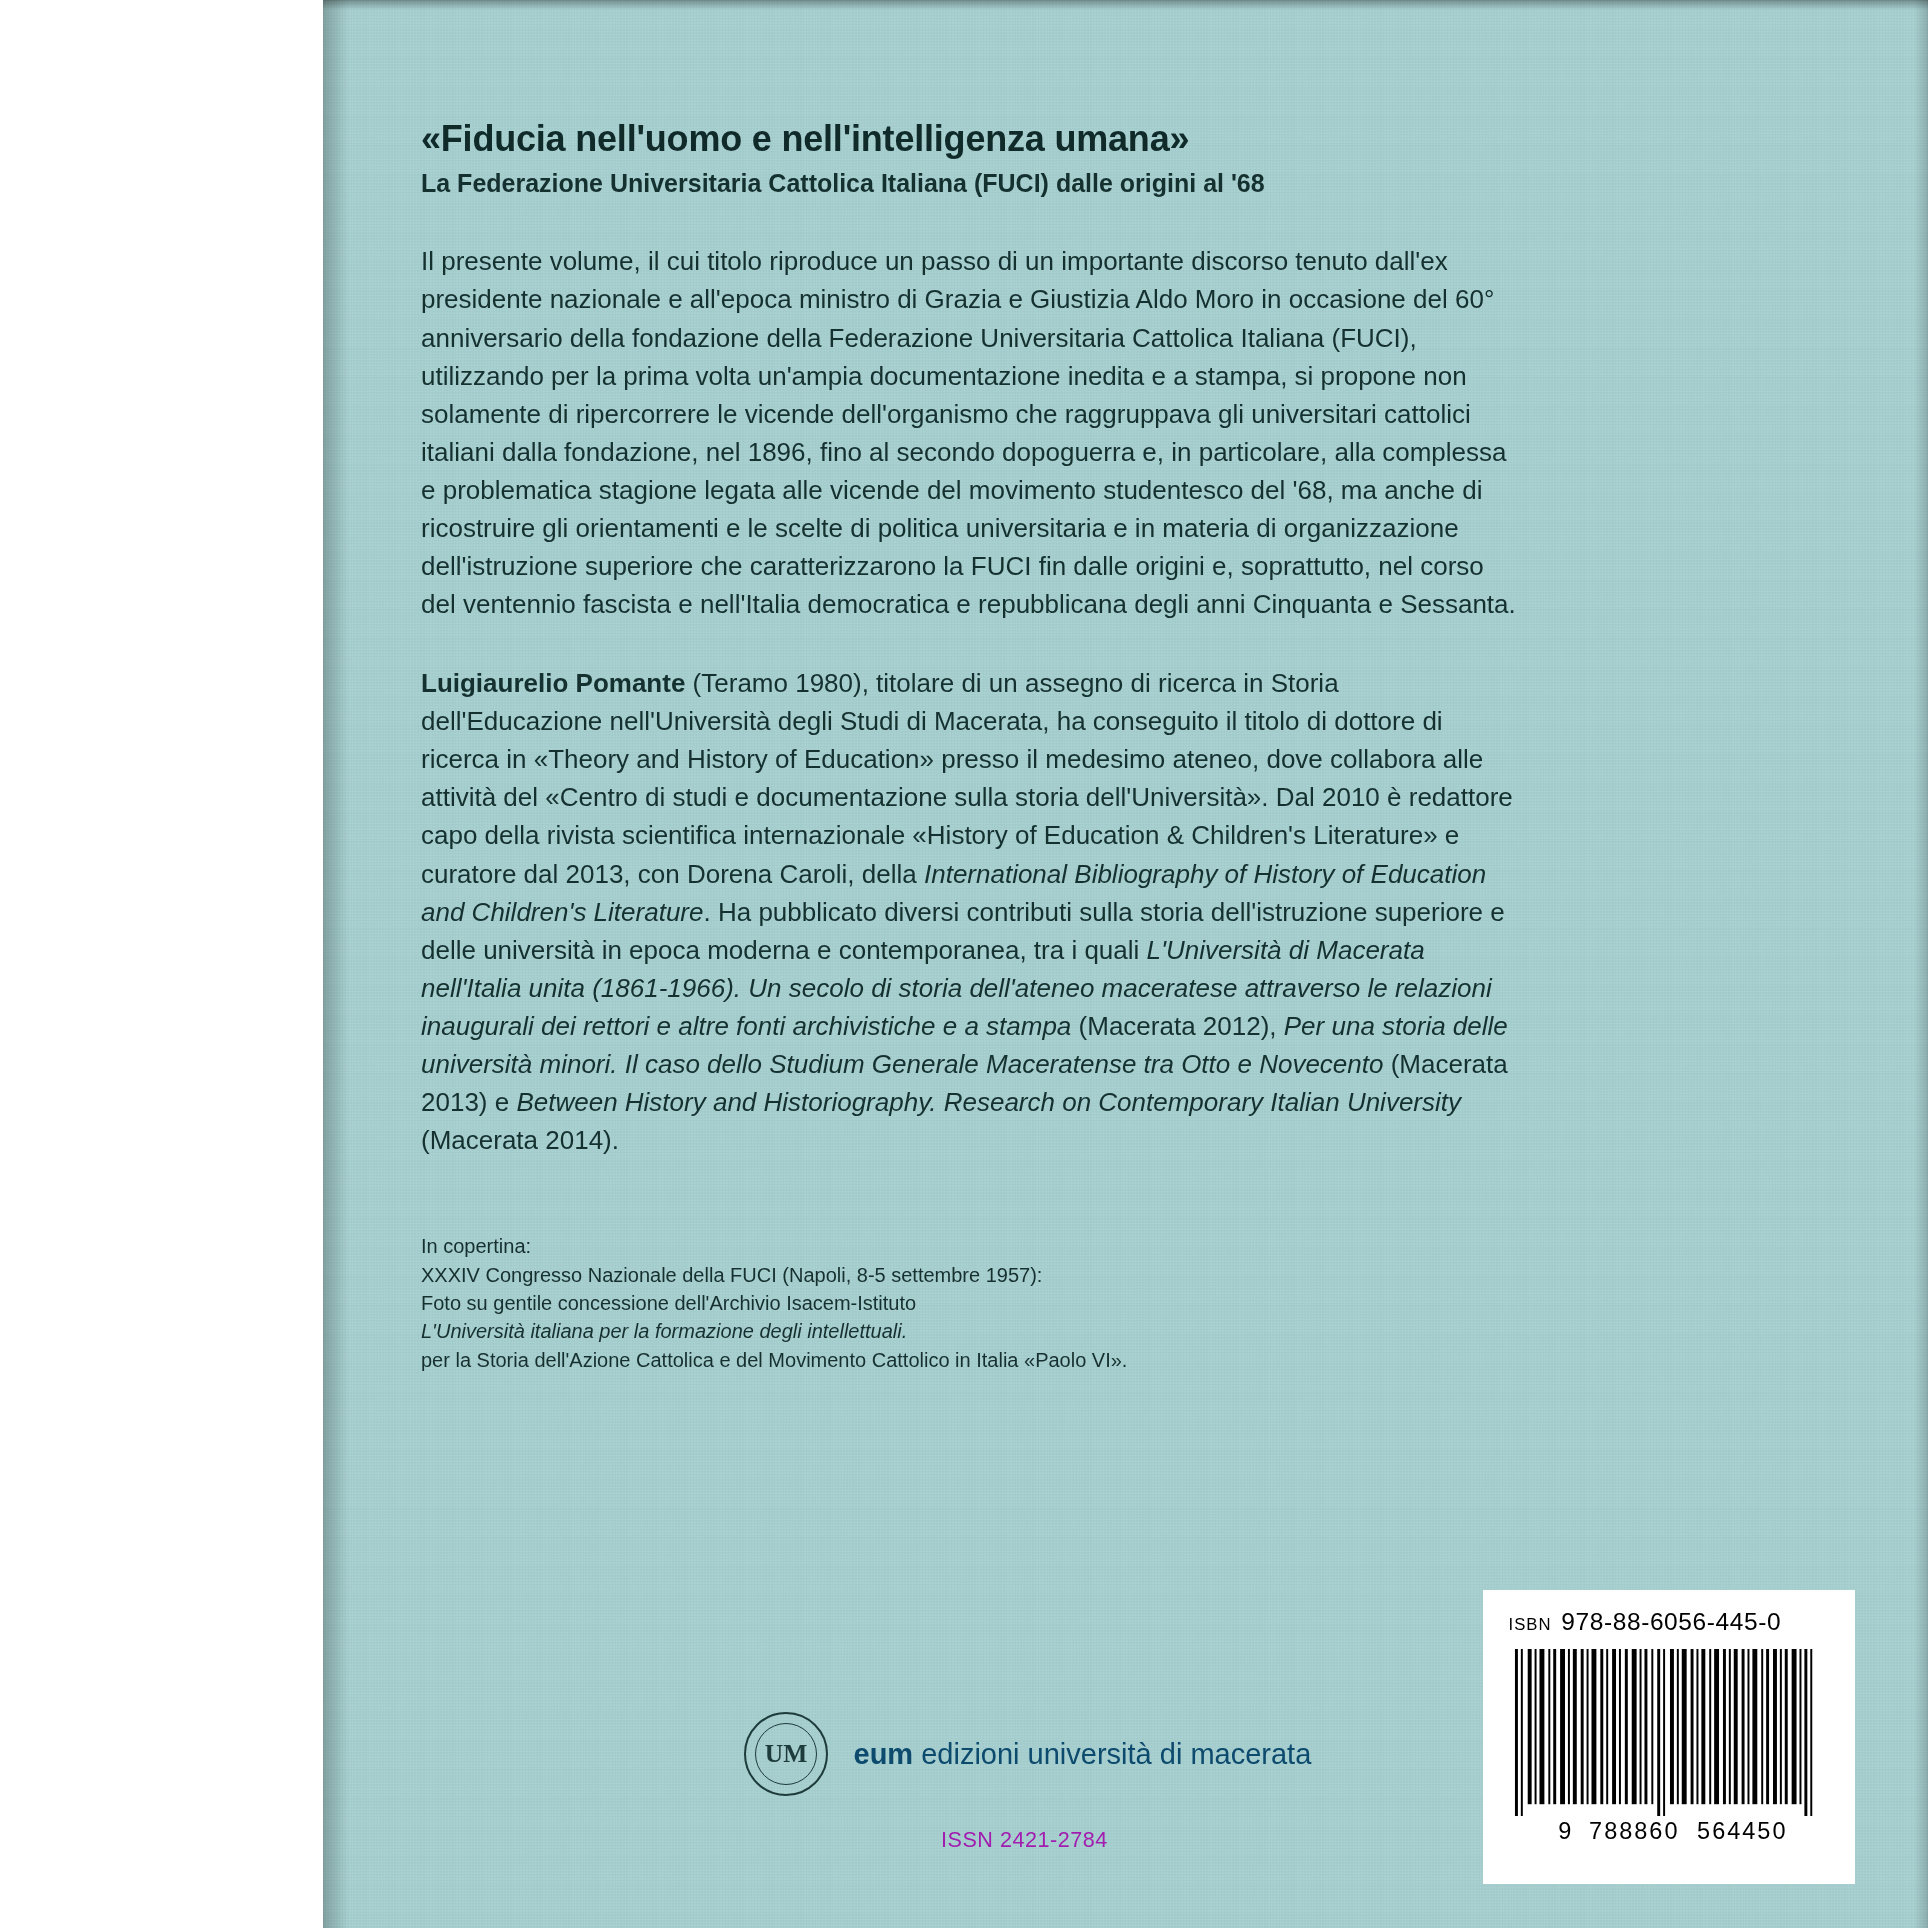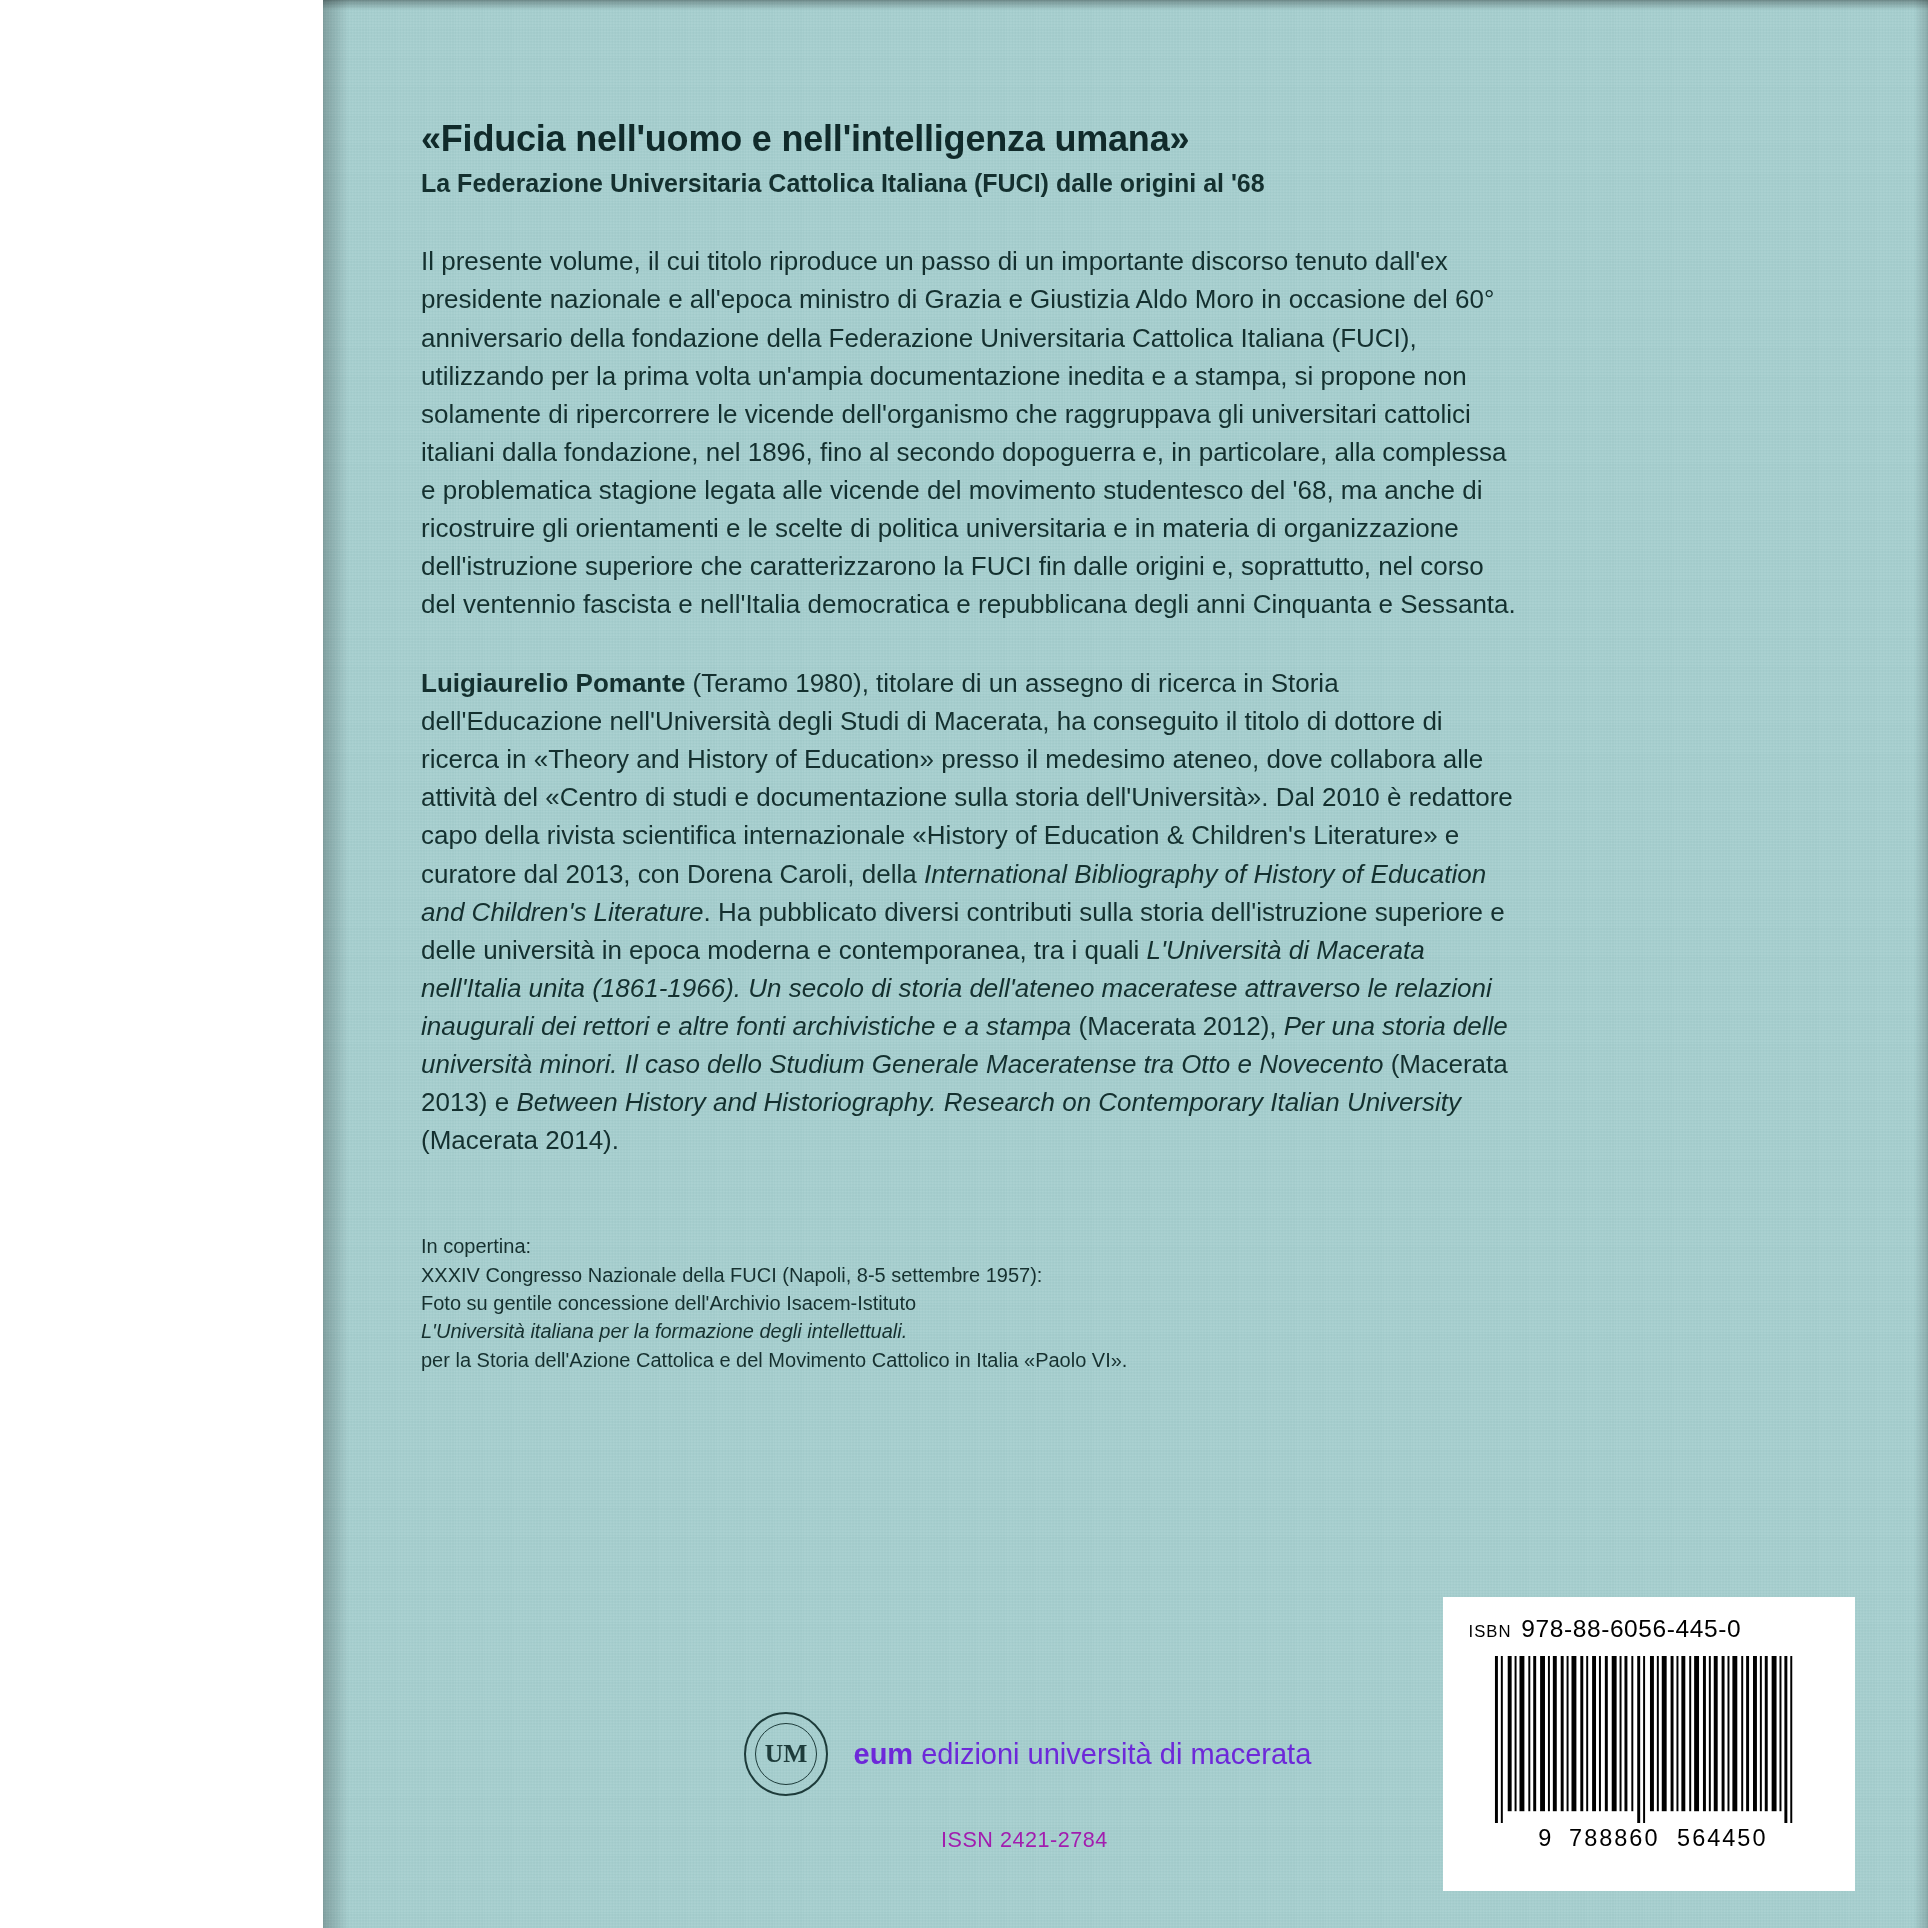--- a/index.html
+++ b/index.html
@@ -143,41 +143,41 @@
     display: flex;
     align-items: center;
     justify-content: center;
     font-size: 25.5px;
     font-weight: bold;
     color: #1d3b3a;
     font-family: "Liberation Serif", serif;
   }
   .publisher-name {
     font-size: 29px;
-    color: #6d28d9;
+    color: #0c4a6e;
   }
   .publisher-name .eum {
     font-weight: bold;
   }
   .issn {
     position: absolute;
     left: 618px;
     bottom: 76px;
     font-size: 21.6px;
     letter-spacing: 0.5px;
     color: #a21caf;
     margin-top: 48px;
   }
 
   
   .barcode-block {
     position: absolute;
     right: 73px;
-    bottom: 38px;
-    width: 412px;
+    bottom: 45px;
+    width: 372px;
     height: 294px;
     background: #ffffff;
     padding: 0;
     box-sizing: border-box;
   }
   .isbn-line {
     display: flex;
     align-items: baseline;
     gap: 9.8px;
     padding: 17.6px 0 0 25.5px;

